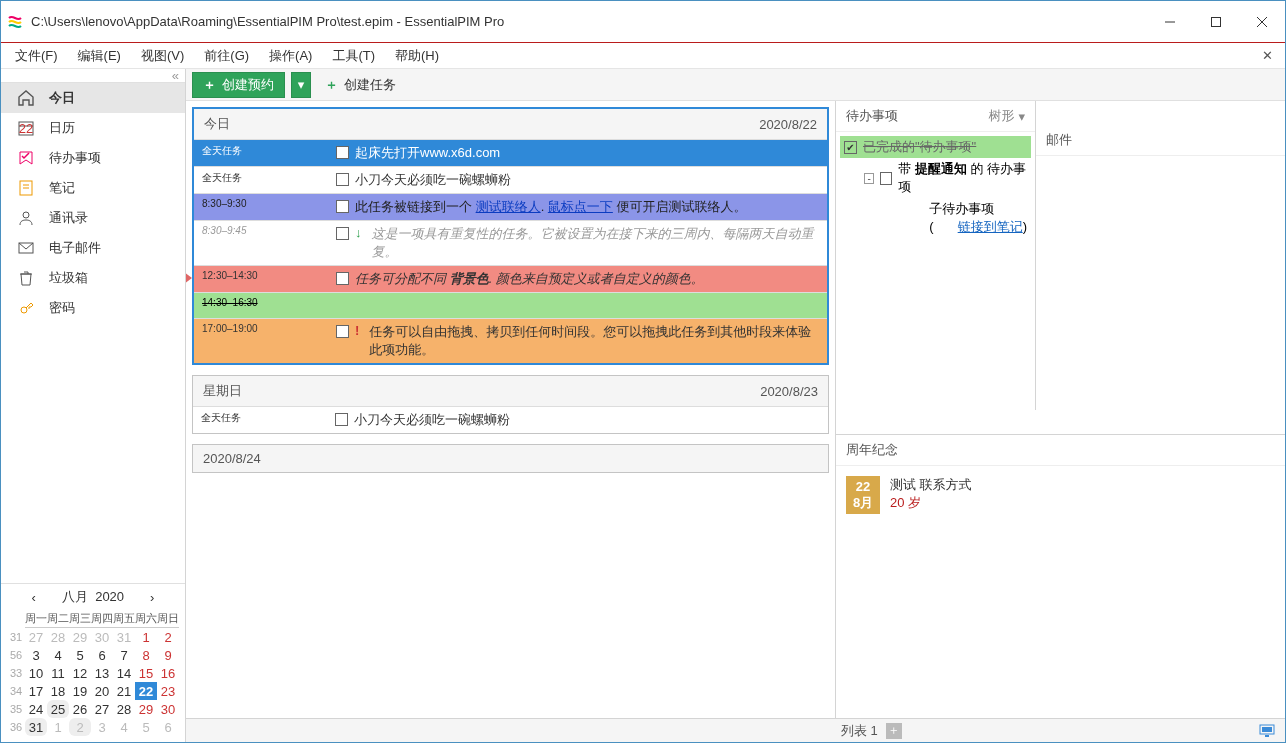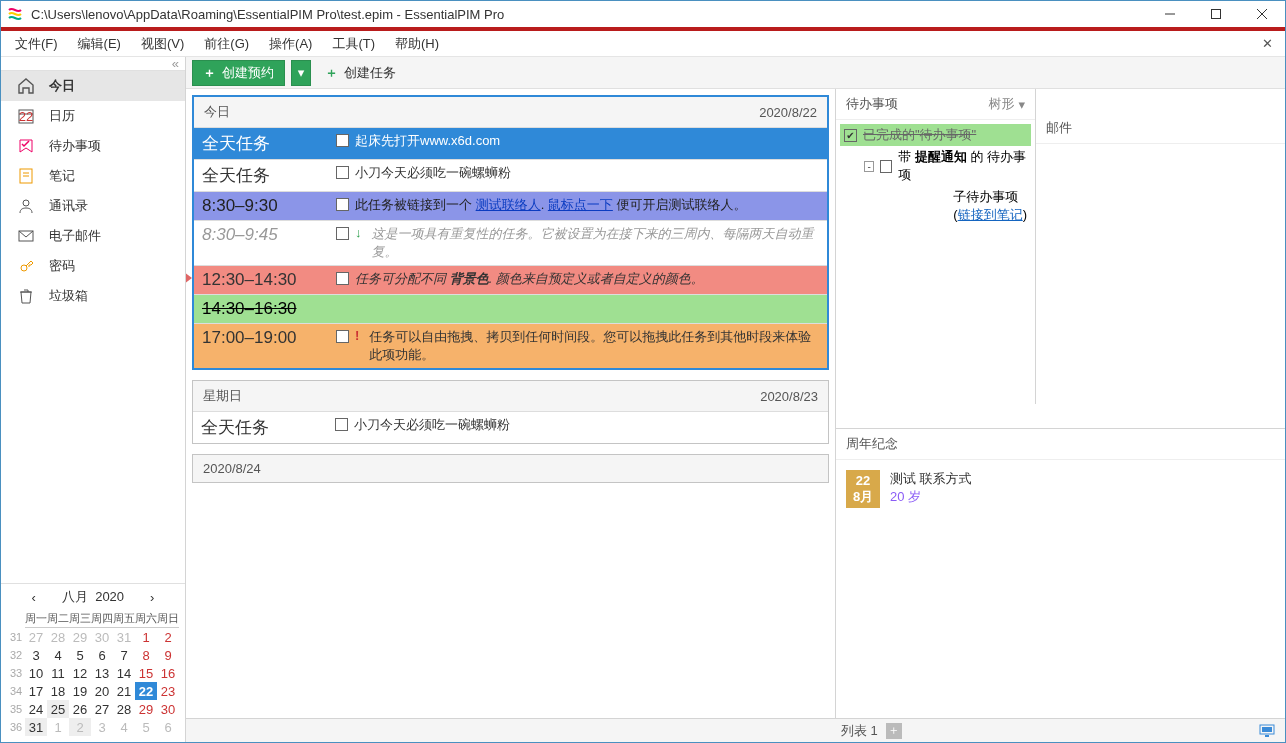--- a/index.html
+++ b/index.html
@@ -1,21 +1,21 @@
 <!DOCTYPE html>
 <html><head>
 <meta charset="utf-8">
 <style>
 * { margin: 0; padding: 0; box-sizing: border-box; font-family: "Segoe UI", "Microsoft YaHei", Arial, sans-serif; font-size: 13px; }
 html, body { height: 100%; overflow: hidden; background: #fff; }
 
 .window { display: flex; flex-direction: column; height: 100%; border: 1px solid #4a90c0; }
 
 
-.titlebar { display: flex; align-items: center; height: 30px; background: #fff; border-bottom: 4px solid #b91c1c; }
+.titlebar { display: flex; align-items: center; height: 42px; background: #fff; border-bottom: 1px solid #b91c1c; }
 .titlebar .app-icon { width: 18px; margin: 0 6px; display: flex; align-items: center; }
 .titlebar .title-text { flex: 1; color: #333; }
 .titlebar .win-btn { width: 46px; height: 30px; display: flex; align-items: center; justify-content: center; color: #333; }
 
 
 .menubar { display: flex; align-items: center; height: 26px; background: #fff; border-bottom: 1px solid #e5e5e5; padding: 0 4px; }
 .menubar .menu-item { padding: 3px 10px; color: #333; }
 .menubar .spacer { flex: 1; }
 .menubar .close-x { padding: 3px 8px; color: #555; }
 
@@ -36,40 +36,40 @@
 .minical-head .chevron { color: #333; padding: 0 6px; }
 .minical-grid { display: grid; grid-template-columns: 18px repeat(7, 22px); }
 .minical-grid > div { height: 18px; display: flex; align-items: center; justify-content: center; }
 .minical-grid .wkno { color: #aaa; font-size: 11px; }
 .minical-grid .dow { color: #555; font-size: 11px; border-bottom: 1px solid #ccc; }
 .minical-grid .day { color: #333; }
 .minical-grid .day.out { color: #bbb; }
 .minical-grid .day.weekend { color: #c33; }
 .minical-grid .day.today { background: #2f89d8; color: #fff; font-weight: 600; }
 .minical-grid .day.tmr { color: #c33; }
-.minical-grid .day.highlight { background: #eee; }
+.minical-grid .day.highlight { background: #eee; border-radius: 6px; }
 
 
 .maincol { flex: 1; display: flex; flex-direction: column; min-width: 0; }
 .toolbar { height: 32px; background: #f5f5f5; border-bottom: 1px solid #e0e0e0; display: flex; align-items: center; padding: 0 6px; gap: 6px; }
 .btn-primary { background: #2fa35a; color: #fff; height: 26px; display: flex; align-items: center; padding: 0 10px; gap: 6px; border: 1px solid #2a8f4f; }
 .btn-primary .plus { font-weight: bold; }
 .btn-split-arrow { background: #2fa35a; border: 1px solid #2a8f4f; color: #fff; width: 20px; height: 26px; display: flex; align-items: center; justify-content: center; }
 .btn-secondary { height: 26px; display: flex; align-items: center; gap: 6px; padding: 0 8px; color: #333; }
 .btn-secondary .plus { color: #2fa35a; font-weight: bold; }
 
 .content { flex: 1; display: flex; min-height: 0; }
 
 .agenda { flex: 1; padding: 6px; overflow-y: auto; }
 .day-block { border: 1px solid #c4c4c4; margin-bottom: 10px; }
 .day-block.active-day { border: 2px solid #2f89d8; }
 .day-head { background: #f5f5f5; display: flex; align-items: center; padding: 6px 10px; font-size: 18px; color: #555; }
 .day-head .day-name { flex: 1; }
 .event-row { display: flex; align-items: flex-start; border-top: 1px solid #ddd; min-height: 26px; }
-.event-row .time { width: 136px; padding: 4px 8px; font-size: 17px; color: #333; }
+.event-row .time { width: 136px; padding: 4px 8px; font-size: 10px; color: #333; }
 .event-row .body-cell { flex: 1; display: flex; align-items: flex-start; padding: 4px 6px; gap: 6px; }
 .event-row .chk { width: 13px; height: 13px; border: 1px solid #666; background: #fff; margin-top: 2px; flex-shrink: 0; display: inline-flex; align-items: center; justify-content: center; font-size: 10px; }
 .event-row .chk.checked::after { content: "✔"; color: #333; }
 .event-row .subj { color: #333; }
 .event-row.bg-blue { background: #2f89d8; color: #fff; }
 .event-row.bg-blue .time, .event-row.bg-blue .subj { color: #fff; }
 .event-row.bg-indigo { background: #8b95e8; }
 .event-row.bg-indigo .subj, .event-row.bg-indigo .time { color: #222; }
 .event-row.bg-indigo a { color: #0b3cc1; text-decoration: underline; }
 .event-row.dim { color: #999; }
@@ -95,26 +95,26 @@
 .rp-body { flex: 1; padding: 4px; overflow-y: auto; }
 
 .todo-tree .titem { display: flex; align-items: center; gap: 6px; padding: 2px 4px; }
 .todo-tree .tchk { width: 13px; height: 13px; border: 1px solid #666; display: flex; align-items: center; justify-content: center; font-size: 10px; }
 .todo-tree .tchk.checked::after { content: "✔"; color: #333; }
 .todo-tree .done-row { background: #9fe092; }
 .todo-tree .done-row .tlbl { text-decoration: line-through; color: #666; }
 .todo-tree .indent1 { padding-left: 24px; }
 .todo-tree .indent2 { padding-left: 64px; justify-content: flex-end; }
 .todo-tree .tree-tgl { width: 11px; height: 11px; border: 1px solid #999; display: flex; align-items: center; justify-content: center; font-size: 10px; color: #555; }
-.todo-tree .link { color: #1565c0; text-decoration: underline; }
+.todo-tree .link { color: #1565c0; text-decoration: underline; margin-left: 24px; }
 
 .ann-row { display: flex; gap: 10px; padding: 6px; }
 .ann-date { width: 34px; height: 38px; background: #d8a94a; color: #fff; text-align: center; display: flex; flex-direction: column; align-items: center; justify-content: center; font-weight: 600; font-size: 13px; line-height: 1.2; }
 .ann-txt .l1 { color: #333; }
-.ann-txt .l2 { color: #8b5cf6; }
+.ann-txt .l2 { color: #b91c1c; }
 
 
 .statusbar { height: 24px; border-top: 1px solid #d4d4d4; background: #f5f5f5; display: flex; align-items: center; }
 .statusbar .todo-status { margin-left: 655px; color: #555; display: flex; align-items: center; gap: 8px; }
 .statusbar .add-tab { width: 16px; height: 16px; background: #bbb; color: #fff; display: flex; align-items: center; justify-content: center; font-size: 12px; }
 .statusbar .sp { flex: 1; }
 .statusbar .tray-ico { margin-right: 10px; color: #3a8bd8; }
 
 
 svg { display: block; }
@@ -221,33 +221,33 @@
               <svg width="20" height="20" viewBox="0 0 20 20">
                 <rect x="3" y="5" width="14" height="10" fill="none" stroke="#555"></rect>
                 <path d="M3 5l7 6 7-6" fill="none" stroke="#555"></path>
               </svg>
             </span>
             <span>电子邮件</span>
           </div>
           <div class="nav-item">
             <span class="nav-ico">
               <svg width="20" height="20" viewBox="0 0 20 20">
+                <path d="M5 6h10l-1 11h-8z M4 6h12 M8 4h4v2" fill="none" stroke="#555"></path>
+              </svg>
+            </span>
+            <span>垃圾箱</span>
+          </div>
+          <div class="nav-item">
+            <span class="nav-ico">
+              <svg width="20" height="20" viewBox="0 0 20 20">
                 <circle cx="8" cy="12" r="3" fill="none" stroke="#e90"></circle>
                 <path d="M10 10l5-5 2 2-2 2h-2v2" fill="none" stroke="#e90"></path>
               </svg>
             </span>
             <span>密码</span>
-          </div>
-          <div class="nav-item">
-            <span class="nav-ico">
-              <svg width="20" height="20" viewBox="0 0 20 20">
-                <path d="M5 6h10l-1 11h-8z M4 6h12 M8 4h4v2" fill="none" stroke="#555"></path>
-              </svg>
-            </span>
-            <span>垃圾箱</span>
           </div>
         </div>
       <div class="minical">
         <div class="minical-head">
           <span class="chevron">‹</span>
           <span><span>八月</span>&nbsp;&nbsp;<span>2020</span></span>
           <span class="chevron">›</span>
         </div>
         <div class="minical-grid" id="minical-grid">
             <div></div>
@@ -259,21 +259,21 @@
             <div class="dow">周六</div>
             <div class="dow">周日</div>
             <div class="wkno">31</div>
             <div class="day out">27</div>
             <div class="day out">28</div>
             <div class="day out">29</div>
             <div class="day out">30</div>
             <div class="day out">31</div>
             <div class="day weekend">1</div>
             <div class="day weekend">2</div>
-            <div class="wkno">32</div>
+            <div class="wkno">56</div>
             <div class="day">3</div>
             <div class="day">4</div>
             <div class="day">5</div>
             <div class="day">6</div>
             <div class="day">7</div>
             <div class="day weekend">8</div>
             <div class="day weekend">9</div>
             <div class="wkno">33</div>
             <div class="day">10</div>
             <div class="day">11</div>

